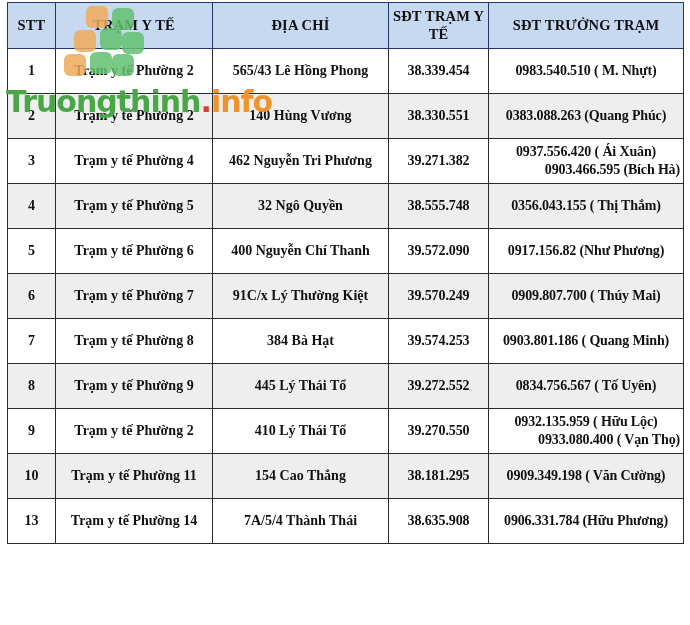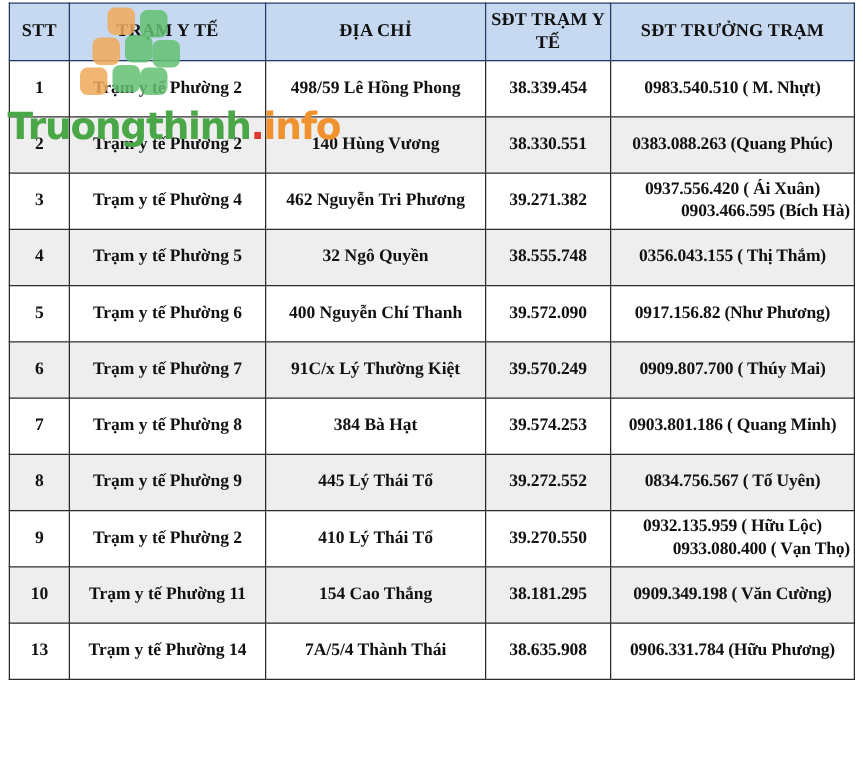--- a/index.html
+++ b/index.html
@@ -128,21 +128,21 @@
         <th>TRẠM Y TẾ</th>
         <th>ĐỊA CHỈ</th>
         <th>SĐT TRẠM Y TẾ</th>
         <th>SĐT TRƯỞNG TRẠM</th>
       </tr>
     </thead>
     <tbody id="table-body">
         <tr>
           <td class="col-stt">1</td>
           <td class="col-tram">Trạm y tế Phường 2</td>
-          <td class="col-dc">498/59 Lê Hồng Phong</td>
+          <td class="col-dc">565/43 Lê Hồng Phong</td>
           <td class="col-sdt">38.339.454</td>
           <td class="col-truong">
             <span class="phone-line">0983.540.510 ( M. Nhựt)</span>
           </td>
         </tr>
         <tr class="alt">
           <td class="col-stt">2</td>
           <td class="col-tram">Trạm y tế Phường 2</td>
           <td class="col-dc">140 Hùng Vương</td>
           <td class="col-sdt">38.330.551</td>

